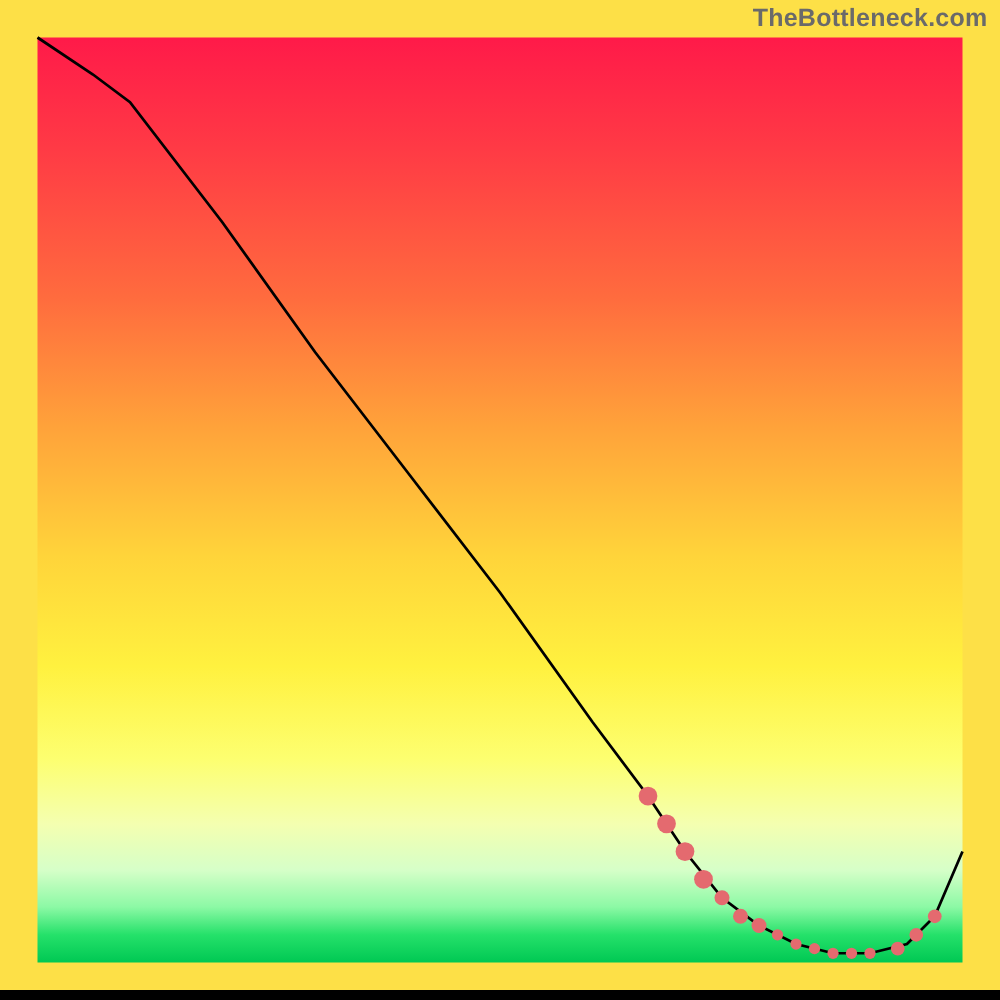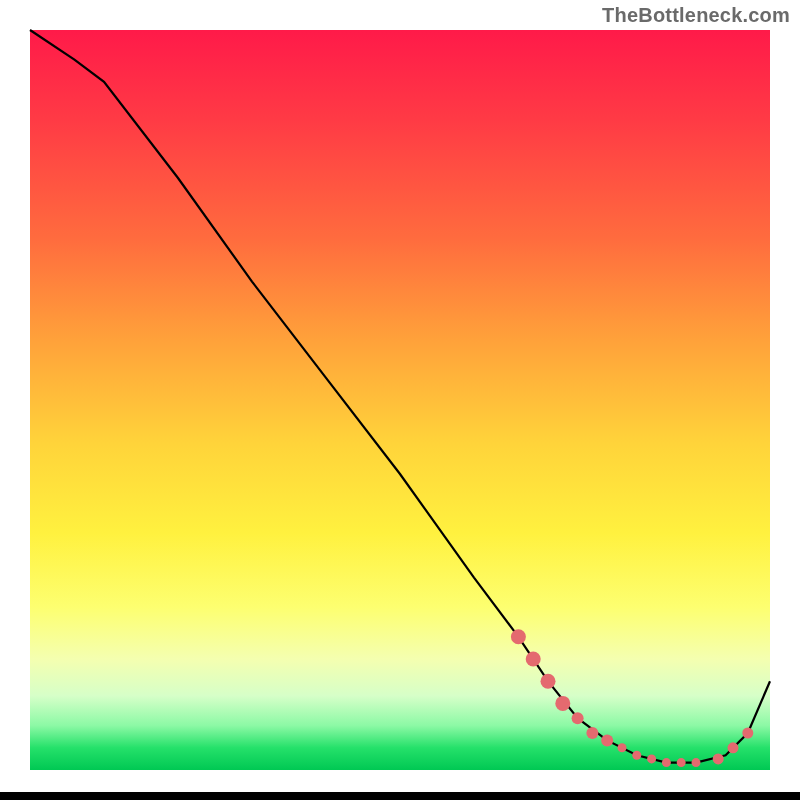--- a/index.html
+++ b/index.html
@@ -8,21 +8,21 @@
     width: 800px;
     height: 800px;
     background: #000;
     overflow: hidden;
     font-family: Arial, Helvetica, sans-serif;
   }
   .frame {
     position: relative;
     width: 800px;
     height: 792px;
-    background: #ffffff;
+    background: #fde047;
   }
   .watermark {
     position: absolute;
     top: 4px;
     right: 10px;
     color: #6a6a6a;
     font-size: 20px;
     font-weight: 600;
     letter-spacing: 0.2px;
     z-index: 5;

